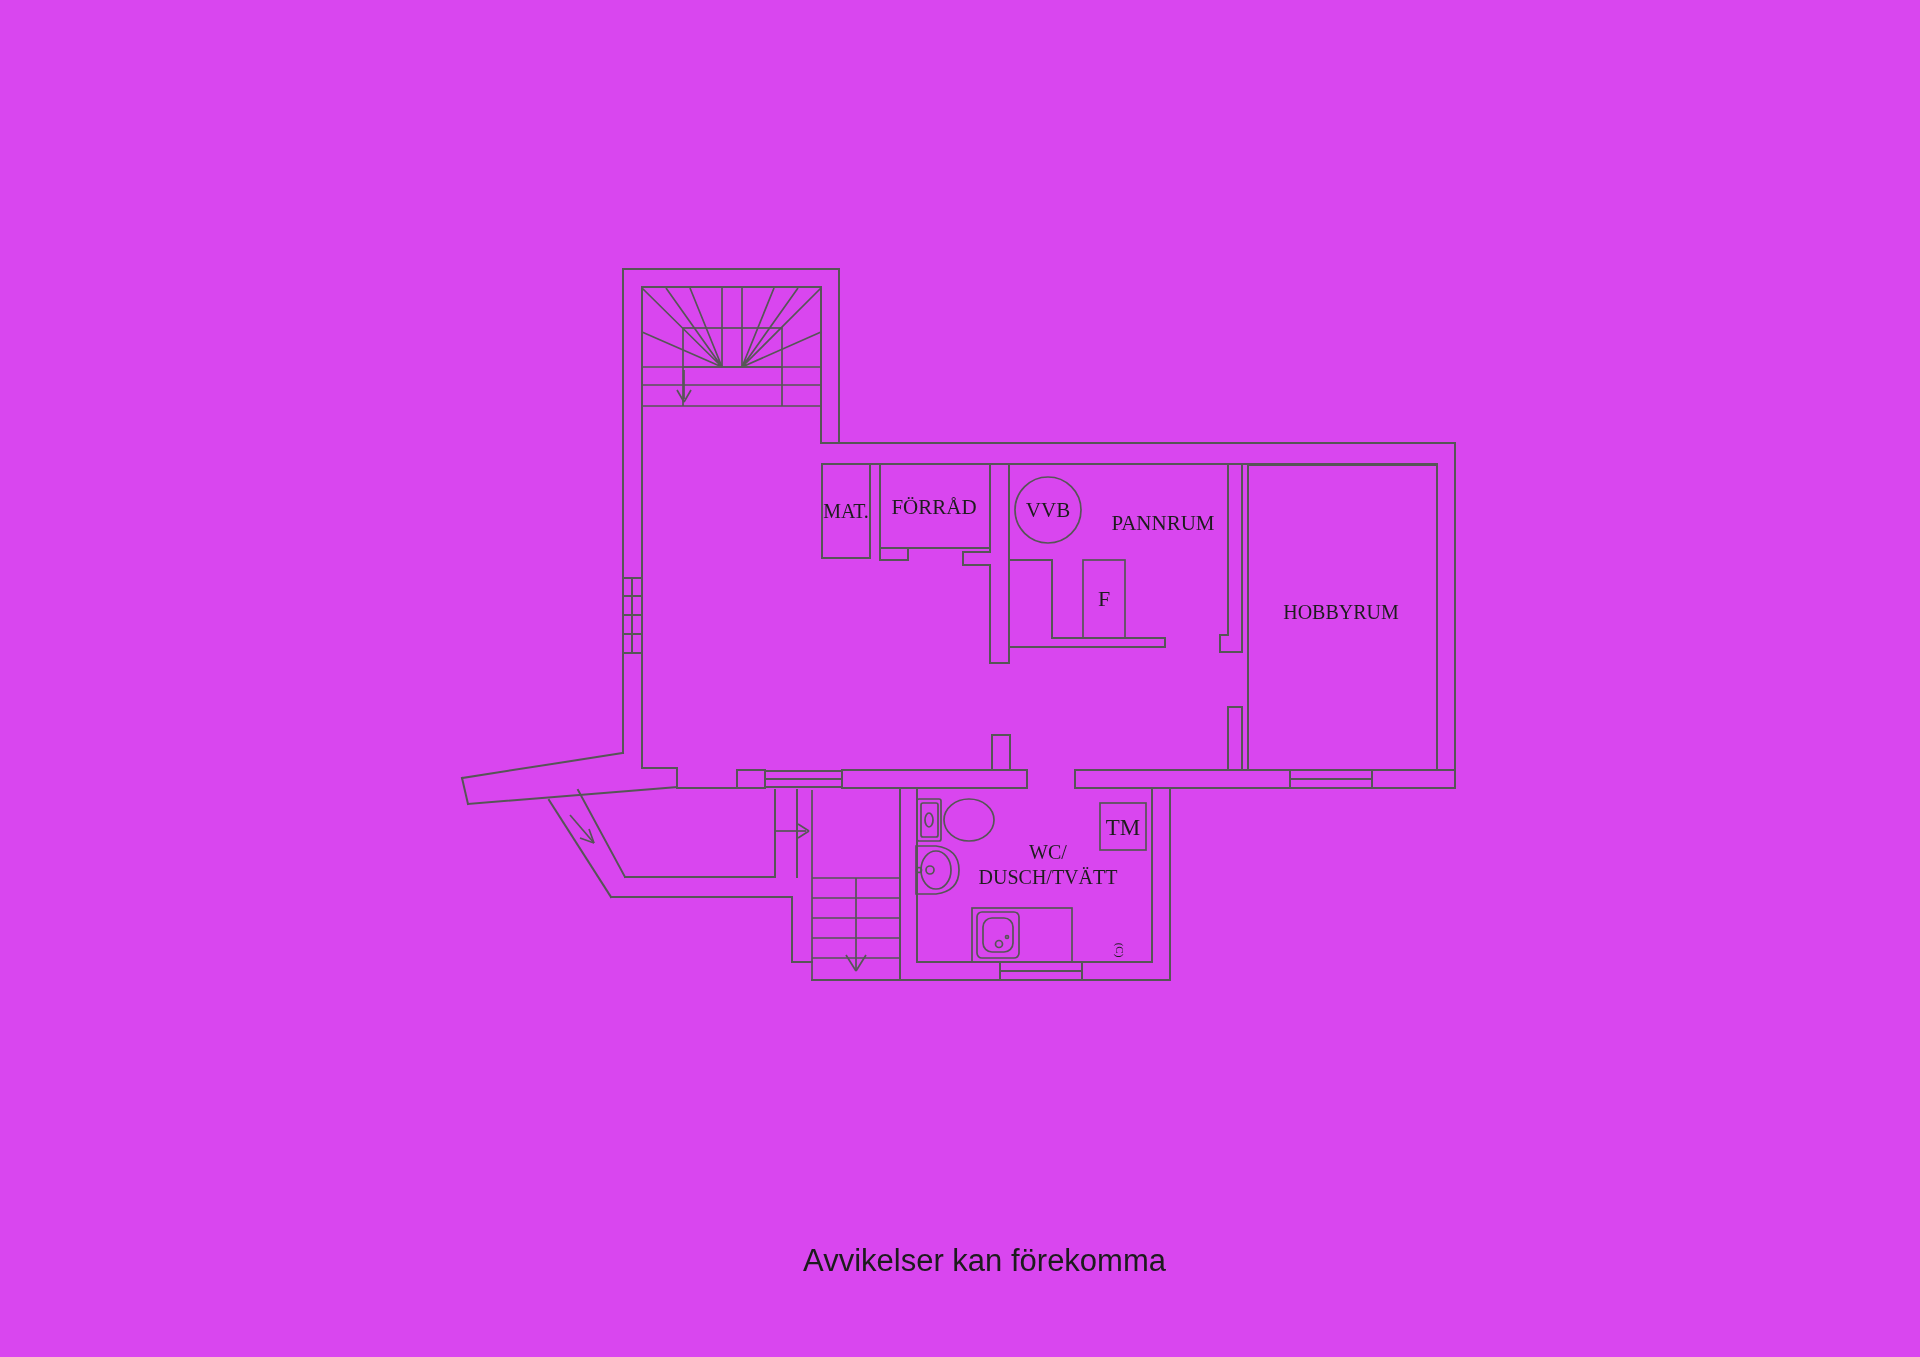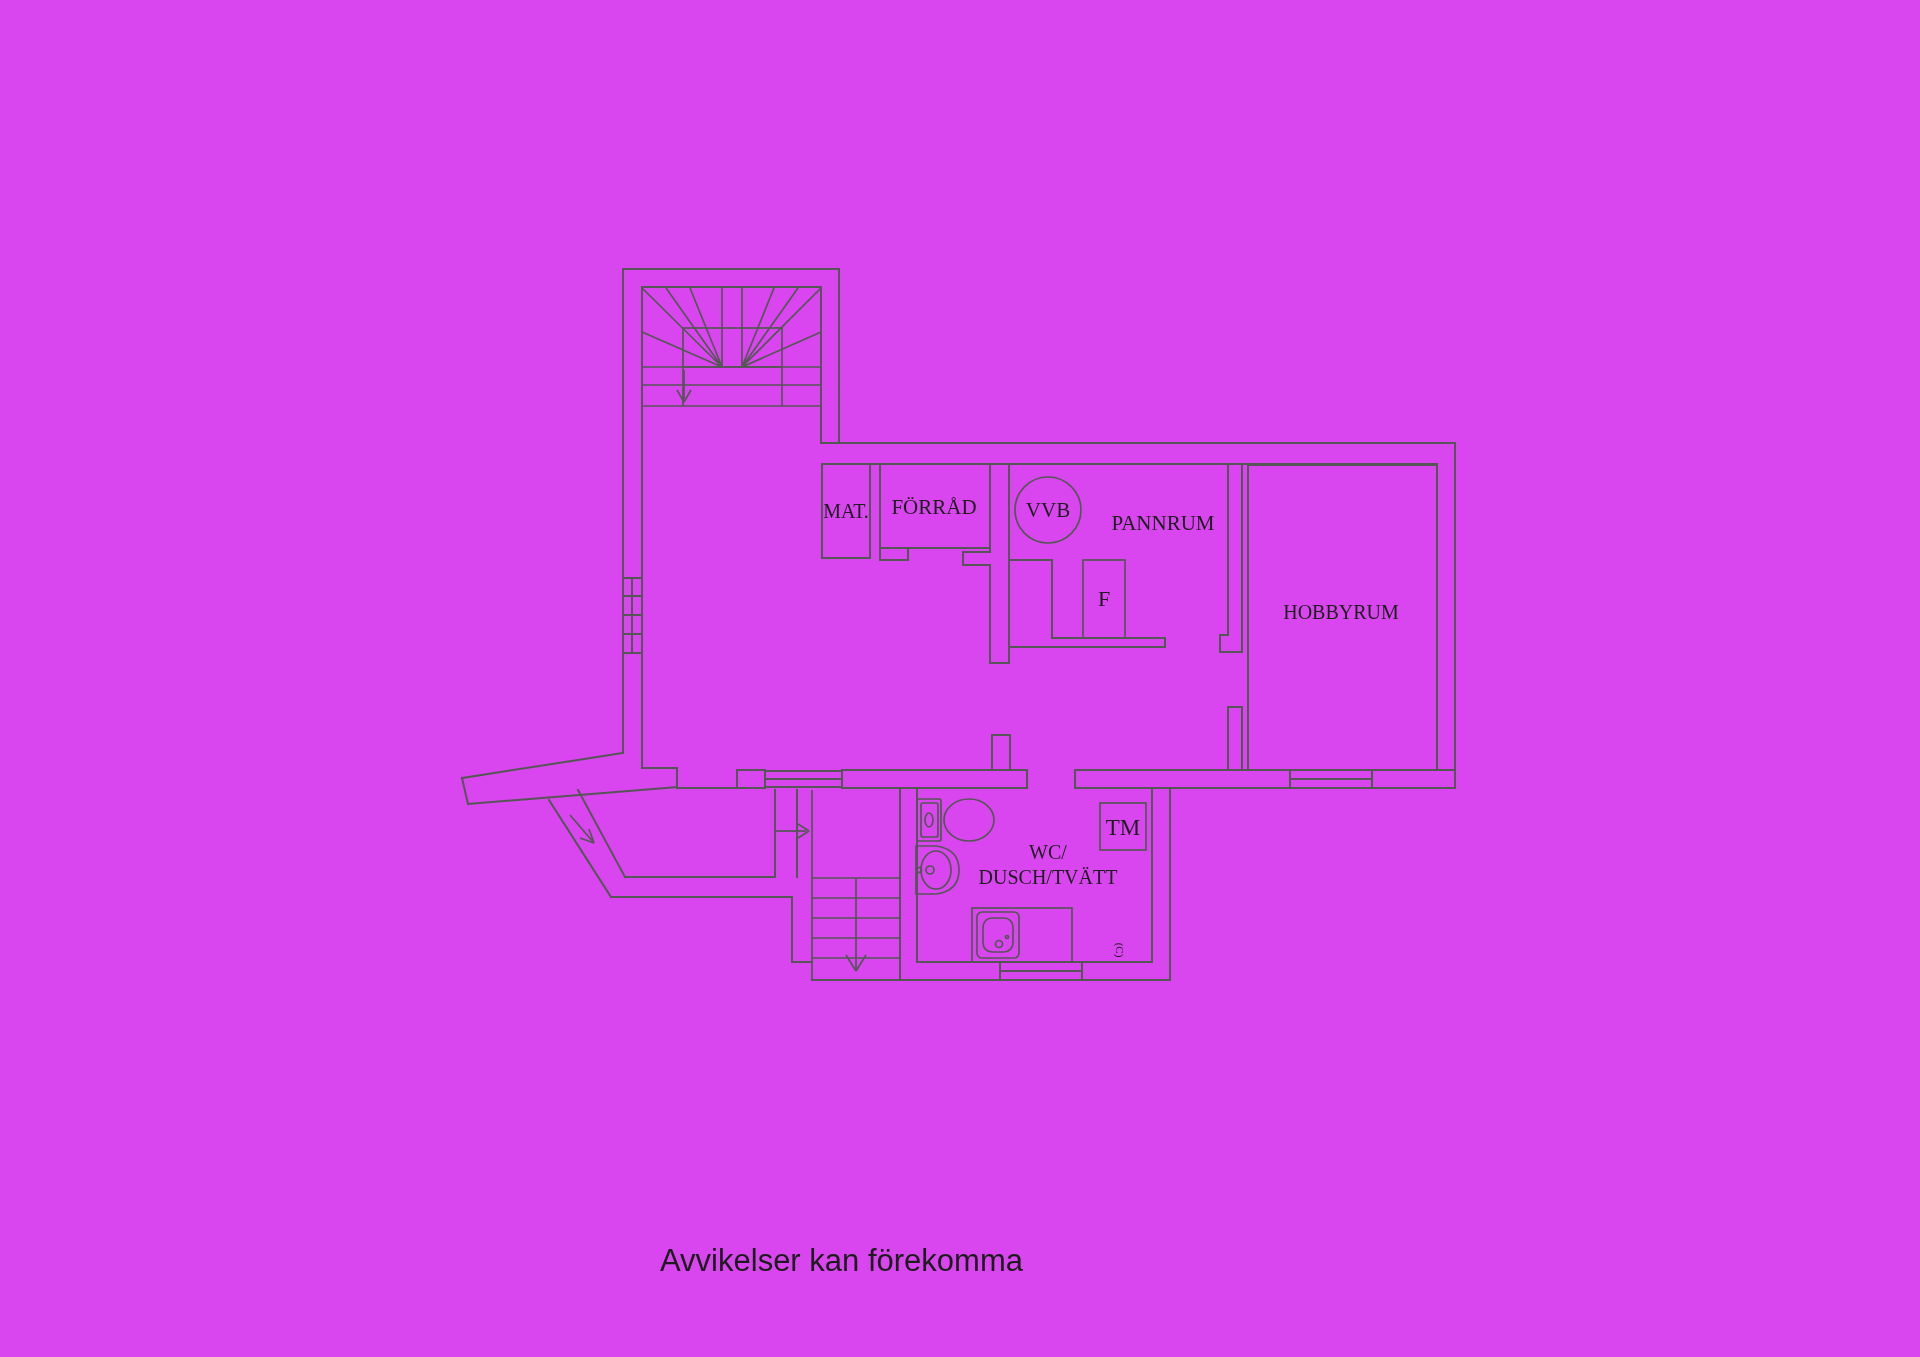--- a/index.html
+++ b/index.html
@@ -6,21 +6,21 @@
   .page{position:relative;width:1920px;height:1357px;background:#d946ef;overflow:hidden;
         font-family:"Liberation Serif", serif;}
   svg{position:absolute;left:0;top:0;}
   .walls path,.walls rect,.walls line,.walls circle,.walls polyline{
       stroke:#565656;stroke-width:2;fill:none;stroke-linecap:square;}
   .thin path,.thin rect,.thin line,.thin ellipse,.thin circle{
       stroke:#565656;stroke-width:1.7;fill:none;}
   .whitefill{fill:#ffffff;}
   .dot{fill:#444444;stroke:none;}
   text{fill:#1d1d1d;stroke:none;font-family:"Liberation Serif", serif;}
-  .caption{position:absolute;left:660px;top:1243px;width:506px;text-align:left;
+  .caption{position:absolute;left:660px;top:1243px;width:506px;text-align:right;
       font-family:"Liberation Sans", sans-serif;font-size:31px;color:#1c1c1c;white-space:nowrap;}
 </style>
 </head>
 <body>
 
 <div class="page">
   <svg width="1920" height="1357" viewBox="0 0 1920 1357">
 
     <g class="walls">
 

